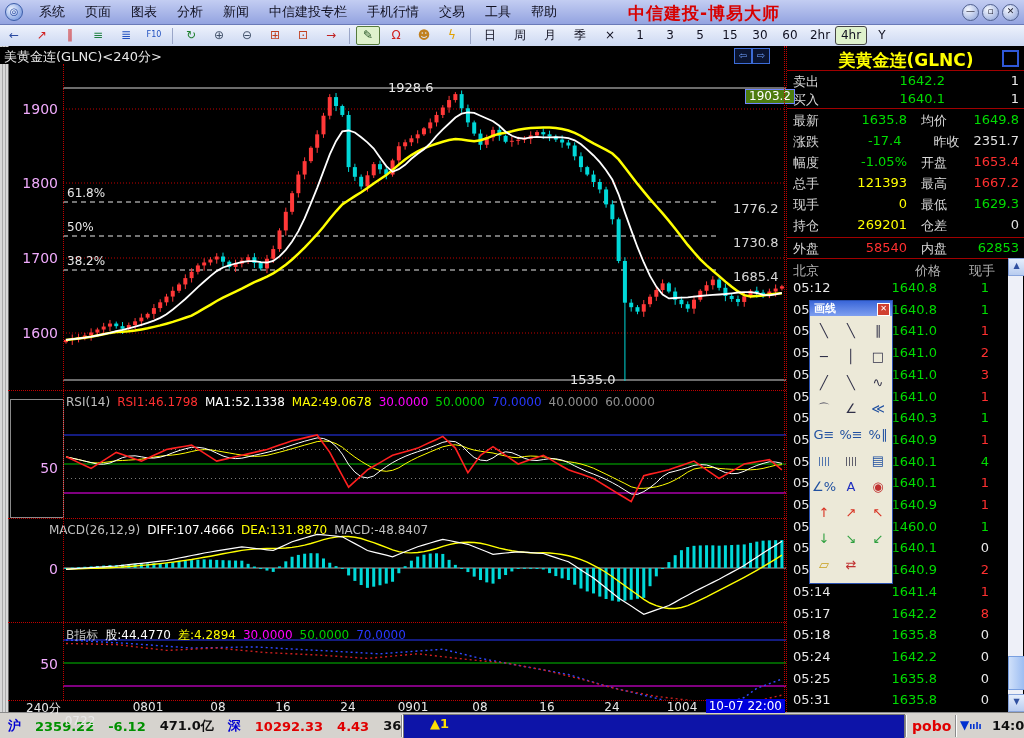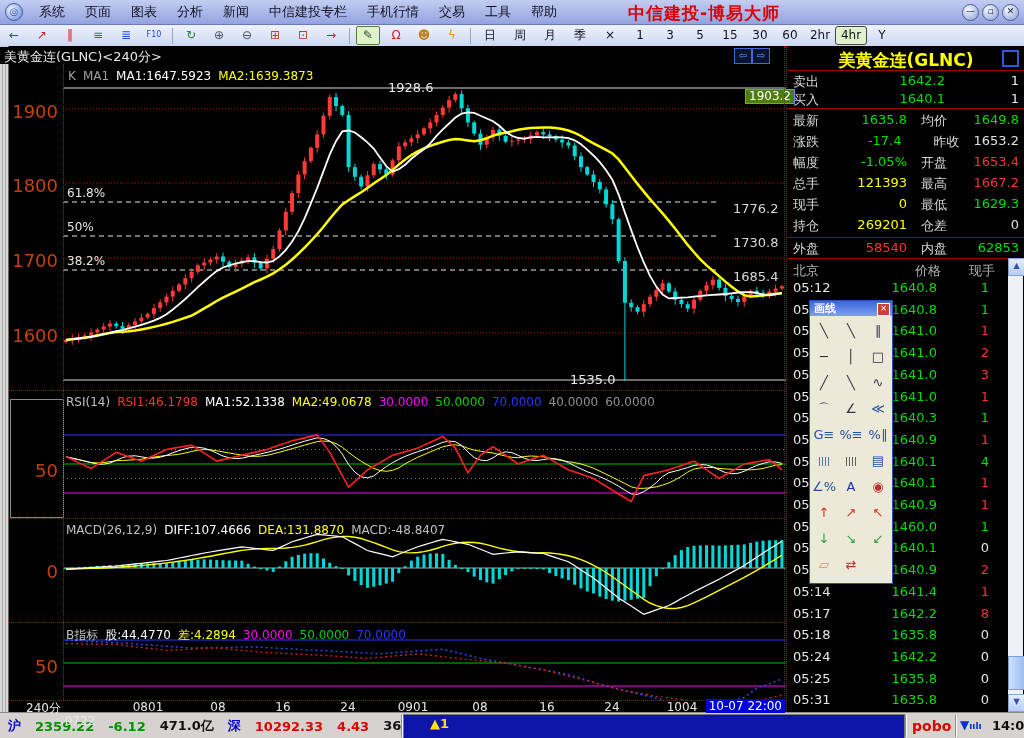--- a/index.html
+++ b/index.html
@@ -29,21 +29,21 @@
   .period{min-width:22px;padding:0 4px;text-align:center;color:#101020;font-size:12px;line-height:17px;}
   .period.active{background:#dff2cc;border:1px solid #444;border-radius:3px;}
   
   #chart-title-bar{left:0;top:47px;width:786px;height:17px;background:#000;color:#e8e8e8;}
   #chart-title-bar .t{position:absolute;left:4px;top:1px;font-size:13px;}
   .nav-btn{position:absolute;top:1px;width:16px;height:14px;border:1px solid #3c6cd8;background:#0a1430;
      color:#6fa0ff;font-size:10px;line-height:13px;text-align:center;}
   #chart-region{left:0;top:46px;width:786px;height:666px;background:#000;}
   #left-splitter{left:0;top:46px;width:8px;height:666px;
      background:repeating-linear-gradient(90deg,#d8d8d8 0 2px,#aaa 2px 3px);border-right:1px solid #666;}
-  .gut-label{position:absolute;color:#c2410c;font-size:18px;text-align:right;width:50px;}
+  .gut-label{position:absolute;color:#f0abfc;font-size:14px;text-align:right;width:50px;}
   .red-v{position:absolute;width:0;border-left:1px dotted #c00000;}
   .red-h{position:absolute;height:0;border-top:1px dotted #c00000;}
   .legend{position:absolute;font-size:12px;white-space:nowrap;}
   .legend span{margin-right:7px;}
   .fib-pct{position:absolute;color:#e8e8e8;font-size:12px;}
   .fib-price{position:absolute;color:#d8d8d8;font-size:13px;}
   .ref-label{position:absolute;color:#e8e8e8;font-size:13px;background:transparent;}
   #price-tag{position:absolute;background:#4d7c0f;border:1px solid #6f86ff;color:#fff;
      font-size:12px;padding:0 3px;line-height:13px;}
   #xaxis{position:absolute;left:0;top:700px;width:786px;height:13px;color:#e8e8e8;font-size:12px;}
@@ -165,21 +165,21 @@
       <div class="q-row" style="top: 66px;">
         <span class="q-label" style="width:42px">最新</span>
   <span style="color:#00dd00;width:72px;text-align:right">1635.8</span>
   <span class="q-label" style="width:42px;margin-left:14px">均价</span>
   <span style="color:#00dd00;flex:1;text-align:right">1649.8</span>
       </div>
       <div class="q-row" style="top: 87px;">
         <span class="q-label" style="width:42px">涨跌</span>
   <span style="color:#00dd00;width:72px;text-align:right">-17.4</span>
   <span class="q-label" style="width:42px;margin-left:32px">昨收</span>
-  <span style="color:#e0e0e0;flex:1;text-align:right">1653.2</span>
+  <span style="color:#e0e0e0;flex:1;text-align:right">2351.7</span>
       </div>
       <div class="q-row" style="top: 108px;">
         <span class="q-label" style="width:42px">幅度</span>
   <span style="color:#00dd00;width:72px;text-align:right">-1.05%</span>
   <span class="q-label" style="width:42px;margin-left:14px">开盘</span>
   <span style="color:#ff3030;flex:1;text-align:right">1653.4</span>
       </div>
       <div class="q-row" style="top: 129px;">
         <span class="q-label" style="width:42px">总手</span>
   <span style="color:#ffff00;width:72px;text-align:right">121393</span>
@@ -762,23 +762,22 @@
     <div class="gut-label" style="left: 8px; top: 325px;">1600</div>
     <div class="fib-pct" style="left: 67px; top: 186px;">61.8%</div>
     <div class="fib-price" style="left: 733px; top: 201px;">1776.2</div>
     <div class="fib-pct" style="left: 67px; top: 220px;">50%</div>
     <div class="fib-price" style="left: 733px; top: 235px;">1730.8</div>
     <div class="fib-pct" style="left: 67px; top: 254px;">38.2%</div>
     <div class="fib-price" style="left: 733px; top: 269px;">1685.4</div>
     <div class="ref-label" style="left: 388px; top: 80px;">1928.6</div>
     <div class="ref-label" style="left: 570px; top: 372px;">1535.0</div>
     <div id="price-tag" style="left: 745px; top: 89px;">1903.2</div>
-    <div class="legend" style="left: 68px; top: 69px;"><span style="color: rgb(160, 160, 160);">K</span><span style="color: rgb(160, 160, 160);">MA1</span><span style="color: rgb(255, 255, 255);">MA1:1647.5923</span><span style="color: rgb(255, 255, 0);">MA2:1639.3873</span></div>
     <div class="legend" style="left: 66px; top: 395px;"><span style="color: rgb(192, 192, 192);">RSI(14)</span><span style="color: rgb(255, 48, 48);">RSI1:46.1798</span><span style="color: rgb(255, 255, 255);">MA1:52.1338</span><span style="color: rgb(255, 255, 0);">MA2:49.0678</span><span style="color: rgb(255, 0, 255);">30.0000</span><span style="color: rgb(0, 208, 0);">50.0000</span><span style="color: rgb(40, 56, 255);">70.0000</span><span style="color: rgb(144, 144, 144);">40.0000</span><span style="color: rgb(144, 144, 144);">60.0000</span></div>
-    <div class="legend" style="left: 66px; top: 523px;"><span style="color: rgb(192, 192, 192);">MACD(26,12,9)</span><span style="color: rgb(255, 255, 255);">DIFF:107.4666</span><span style="color: rgb(255, 255, 0);">DEA:131.8870</span><span style="color: rgb(192, 192, 192);">MACD:-48.8407</span></div>
+    <div class="legend" style="left: 49px; top: 523px;"><span style="color: rgb(192, 192, 192);">MACD(26,12,9)</span><span style="color: rgb(255, 255, 255);">DIFF:107.4666</span><span style="color: rgb(255, 255, 0);">DEA:131.8870</span><span style="color: rgb(192, 192, 192);">MACD:-48.8407</span></div>
     <div class="legend" style="left: 66px; top: 627px;"><span style="color: rgb(192, 192, 192);">B指标</span><span style="color: rgb(255, 255, 255);">股:44.4770</span><span style="color: rgb(255, 255, 0);">差:4.2894</span><span style="color: rgb(255, 0, 255);">30.0000</span><span style="color: rgb(0, 208, 0);">50.0000</span><span style="color: rgb(40, 56, 255);">70.0000</span></div>
     <div class="gut-label" style="left: 8px; top: 460px;">50</div>
     <div class="gut-label" style="left: 8px; top: 561px;">0</div>
     <div class="gut-label" style="left: 8px; top: 656px;">50</div>
     <div class="pane-sel" style="left: 10px; top: 399px; width: 52px; height: 117px;"></div>
     <div class="red-v" style="left: 63px; top: 64px; height: 636px;"></div>
     <div class="red-v" style="left: 784px; top: 46px; height: 666px;"></div>
     <div class="red-h" style="left: 8px; top: 390px; width: 778px;"></div>
     <div class="red-h" style="left: 8px; top: 518px; width: 778px;"></div>
     <div class="red-h" style="left: 8px; top: 622px; width: 778px;"></div>

